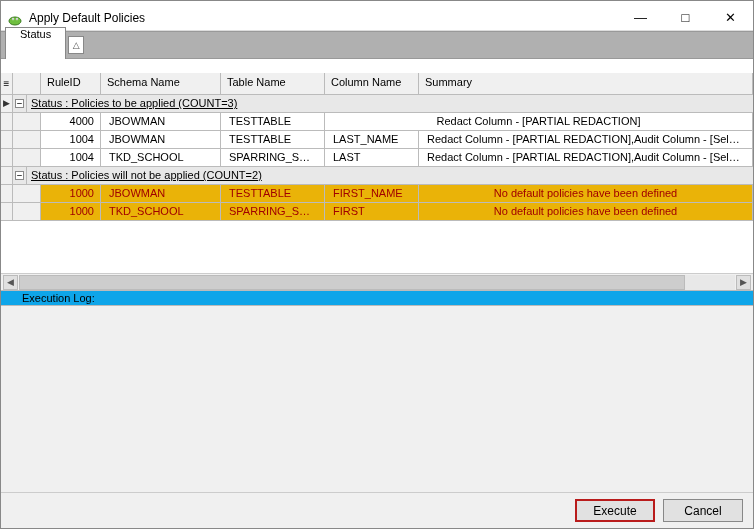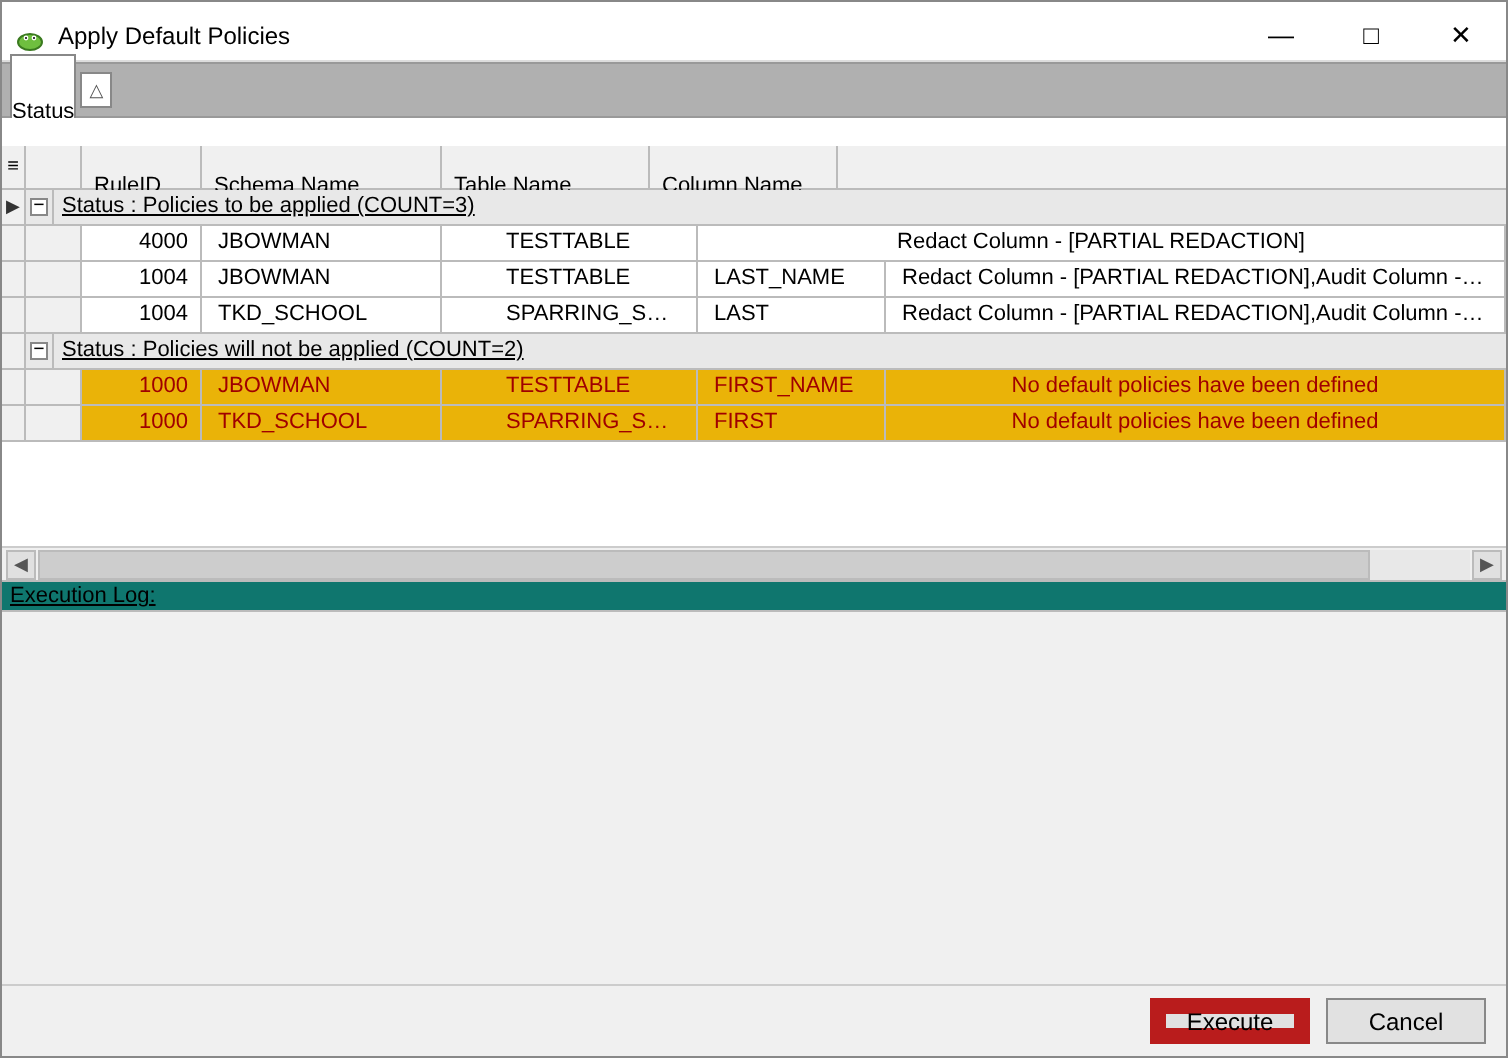--- a/index.html
+++ b/index.html
@@ -4,57 +4,57 @@
 <style>
   * { box-sizing: border-box; }
   html, body { margin:0; padding:0; font-family: "Segoe UI", Tahoma, sans-serif; font-size:12px; color:#000; background:#fff; height:100%; }
   .window { width:754px; height:529px; border:1px solid #888; display:flex; flex-direction:column; background:#fff; }
   .titlebar { height:30px; display:flex; align-items:center; padding:4px 0 0 6px; border-bottom:1px solid #ddd; background:#fff; }
   .titlebar .app-icon { width:16px; height:16px; margin-right:6px; position:relative; }
   .titlebar .title { flex:1; font-size:12px; }
   .winbtns { display:flex; height:100%; }
   .winbtn { width:45px; display:flex; align-items:center; justify-content:center; font-size:13px; font-family:"Segoe UI Symbol", sans-serif; }
   .toolbar { height:28px; background:#b0b0b0; border-top:1px solid #999; border-bottom:1px solid #999; display:flex; align-items:center; padding:2px 4px; gap:2px; }
-  .chip { background:#fff; border:1px solid #888; height:36px; display:flex; align-items:flex-end; padding:0 0; font-size:11px; }
+  .chip { background:#fff; border:1px solid #888; height:36px; display:flex; align-items:flex-start; padding:0 14px; font-size:11px; }
   .sortglyph { width:16px; height:18px; background:#fff; border:1px solid #888; display:flex; align-items:center; justify-content:center; font-size:9px; color:#555;}
   .grid-area { flex:0 0 auto; height:200px; overflow:hidden; display:flex; flex-direction:column; }
   .grid-header { display:flex; height:22px; background:#f0f0f0; border-bottom:1px solid #bbb; }
   .gh-gutters { flex:0 0 40px; display:flex; }
   .gh-gutters > div:first-child { width:12px; border-right:1px solid #bbb; display:flex; align-items:center; justify-content:center; font-size:10px;}
   .gh-gutters > div:last-child { width:28px; border-right:1px solid #bbb; }
-  .gh-cell { border-right:1px solid #bbb; padding:14px 6px; font-size:11px; white-space:nowrap; overflow:hidden; }
+  .gh-cell { border-right:1px solid #bbb; padding:3px 6px; font-size:11px; white-space:nowrap; overflow:hidden; }
   .c-rule { flex:0 0 60px; text-align:left;}
   .c-schema { flex:0 0 120px; }
   .c-table { flex:0 0 104px; }
   .c-col { flex:0 0 94px; }
   .c-sum { flex:1 1 auto; }
   .group-row { display:flex; height:18px; background:#e8e8e8; border-bottom:1px solid #bbb; font-size:11px; align-items:stretch;}
   .group-row .g-gut1 { width:12px; border-right:1px solid #bbb; background:#f0f0f0; display:flex; align-items:center; justify-content:center;}
   .group-row .g-gut2 { width:14px; border-right:1px solid #bbb; display:flex; align-items:center; justify-content:center;}
   .group-row .g-text { flex:1; padding:2px 4px;text-decoration:underline; }
   .data-row { display:flex; height:18px; border-bottom:1px solid #bbb; font-size:11px; background:#fff;}
   .data-row.warn { background:#eab308; color:#a00000; }
   .data-row > div { border-right:1px solid #bbb; padding:2px 8px; white-space:nowrap; overflow:hidden; text-overflow:ellipsis;}
   .d-gut1 { flex:0 0 12px; background:#f0f0f0; padding:0 !important;}
   .d-gut2 { flex:0 0 28px; background:#f0f0f0; padding:0 !important;}
   .d-rule { flex:0 0 60px; text-align:right; padding-right:6px !important;}
   .d-schema { flex:0 0 120px;}
-  .d-table { flex:0 0 104px;margin-left:24px;}
+  .d-table { flex:0 0 104px;}
   .d-col { flex:0 0 94px;}
   .d-sum { flex:1 1 auto;text-align:center;}
   .expander { width:9px; height:9px; border:1px solid #888; background:#fff; display:inline-flex; align-items:center; justify-content:center; font-size:9px; line-height:1; font-family:monospace; color:#000;}
   .hscroll { height:17px; background:#f0f0f0; border-top:1px solid #ccc; display:flex; align-items:center; padding:0 2px;}
   .hscroll .arrow { width:15px; height:15px; background:#e0e0e0; border:1px solid #bbb; display:flex; align-items:center; justify-content:center; font-size:9px; color:#555;}
   .hscroll .track { flex:1; height:15px; background:#e8e8e8; margin:0 1px; position:relative;}
   .hscroll .thumb { position:absolute; left:0; top:0; height:100%; width:93%; background:#cdcdcd; border:1px solid #bbb;}
-  .log-label { height:16px; background:#0f766e; border-top:1px solid #bbb; border-bottom:1px solid #bbb; padding:1px 4px; font-size:11px;text-decoration:underline;}
+  .log-label { height:16px; background:#0ea5e9; border-top:1px solid #bbb; border-bottom:1px solid #bbb; padding:1px 21px; font-size:11px;}
   .log-body { flex:1; background:#f0f0f0; }
   .footer { height:36px; border-top:1px solid #ccc; display:flex; align-items:center; justify-content:flex-end; padding:0 10px; gap:8px; background:#f0f0f0;}
   .btn { min-width:80px; height:23px; border:1px solid #888; background:#e1e1e1; font-size:12px; display:flex; align-items:center; justify-content:center; }
-  .btn.primary { border:8px solid #b91c1c; background:#e1e1e1;}
+  .btn.primary { border:2px solid #b91c1c; background:#e1e1e1;}
   .row-indicator { font-size:9px; color:#333; line-height:1;}
 </style>
 </head>
 <body>
 
 <div class="window">
 
   <div class="titlebar">
     <span class="app-icon">
       <svg width="16" height="16" viewBox="0 0 16 16">
@@ -85,20 +85,21 @@
   <div class="grid-area">
     <div class="grid-header">
       <div class="gh-gutters">
         <div>≡</div>
         <div></div>
       </div>
       <div class="gh-cell c-rule">RuleID</div>
       <div class="gh-cell c-schema">Schema Name</div>
       <div class="gh-cell c-table">Table Name</div>
       <div class="gh-cell c-col">Column Name</div>
+      <div class="gh-cell c-sum">Summary</div>
     </div>
     <div id="grid-body">
         <div class="group-row">
           <div class="g-gut1">
             <span class="row-indicator">▶</span>
           </div>
           <div class="g-gut2">
             <span class="expander">−</span>
           </div>
           <div class="g-text">Status : Policies to be applied (COUNT=3)</div>

